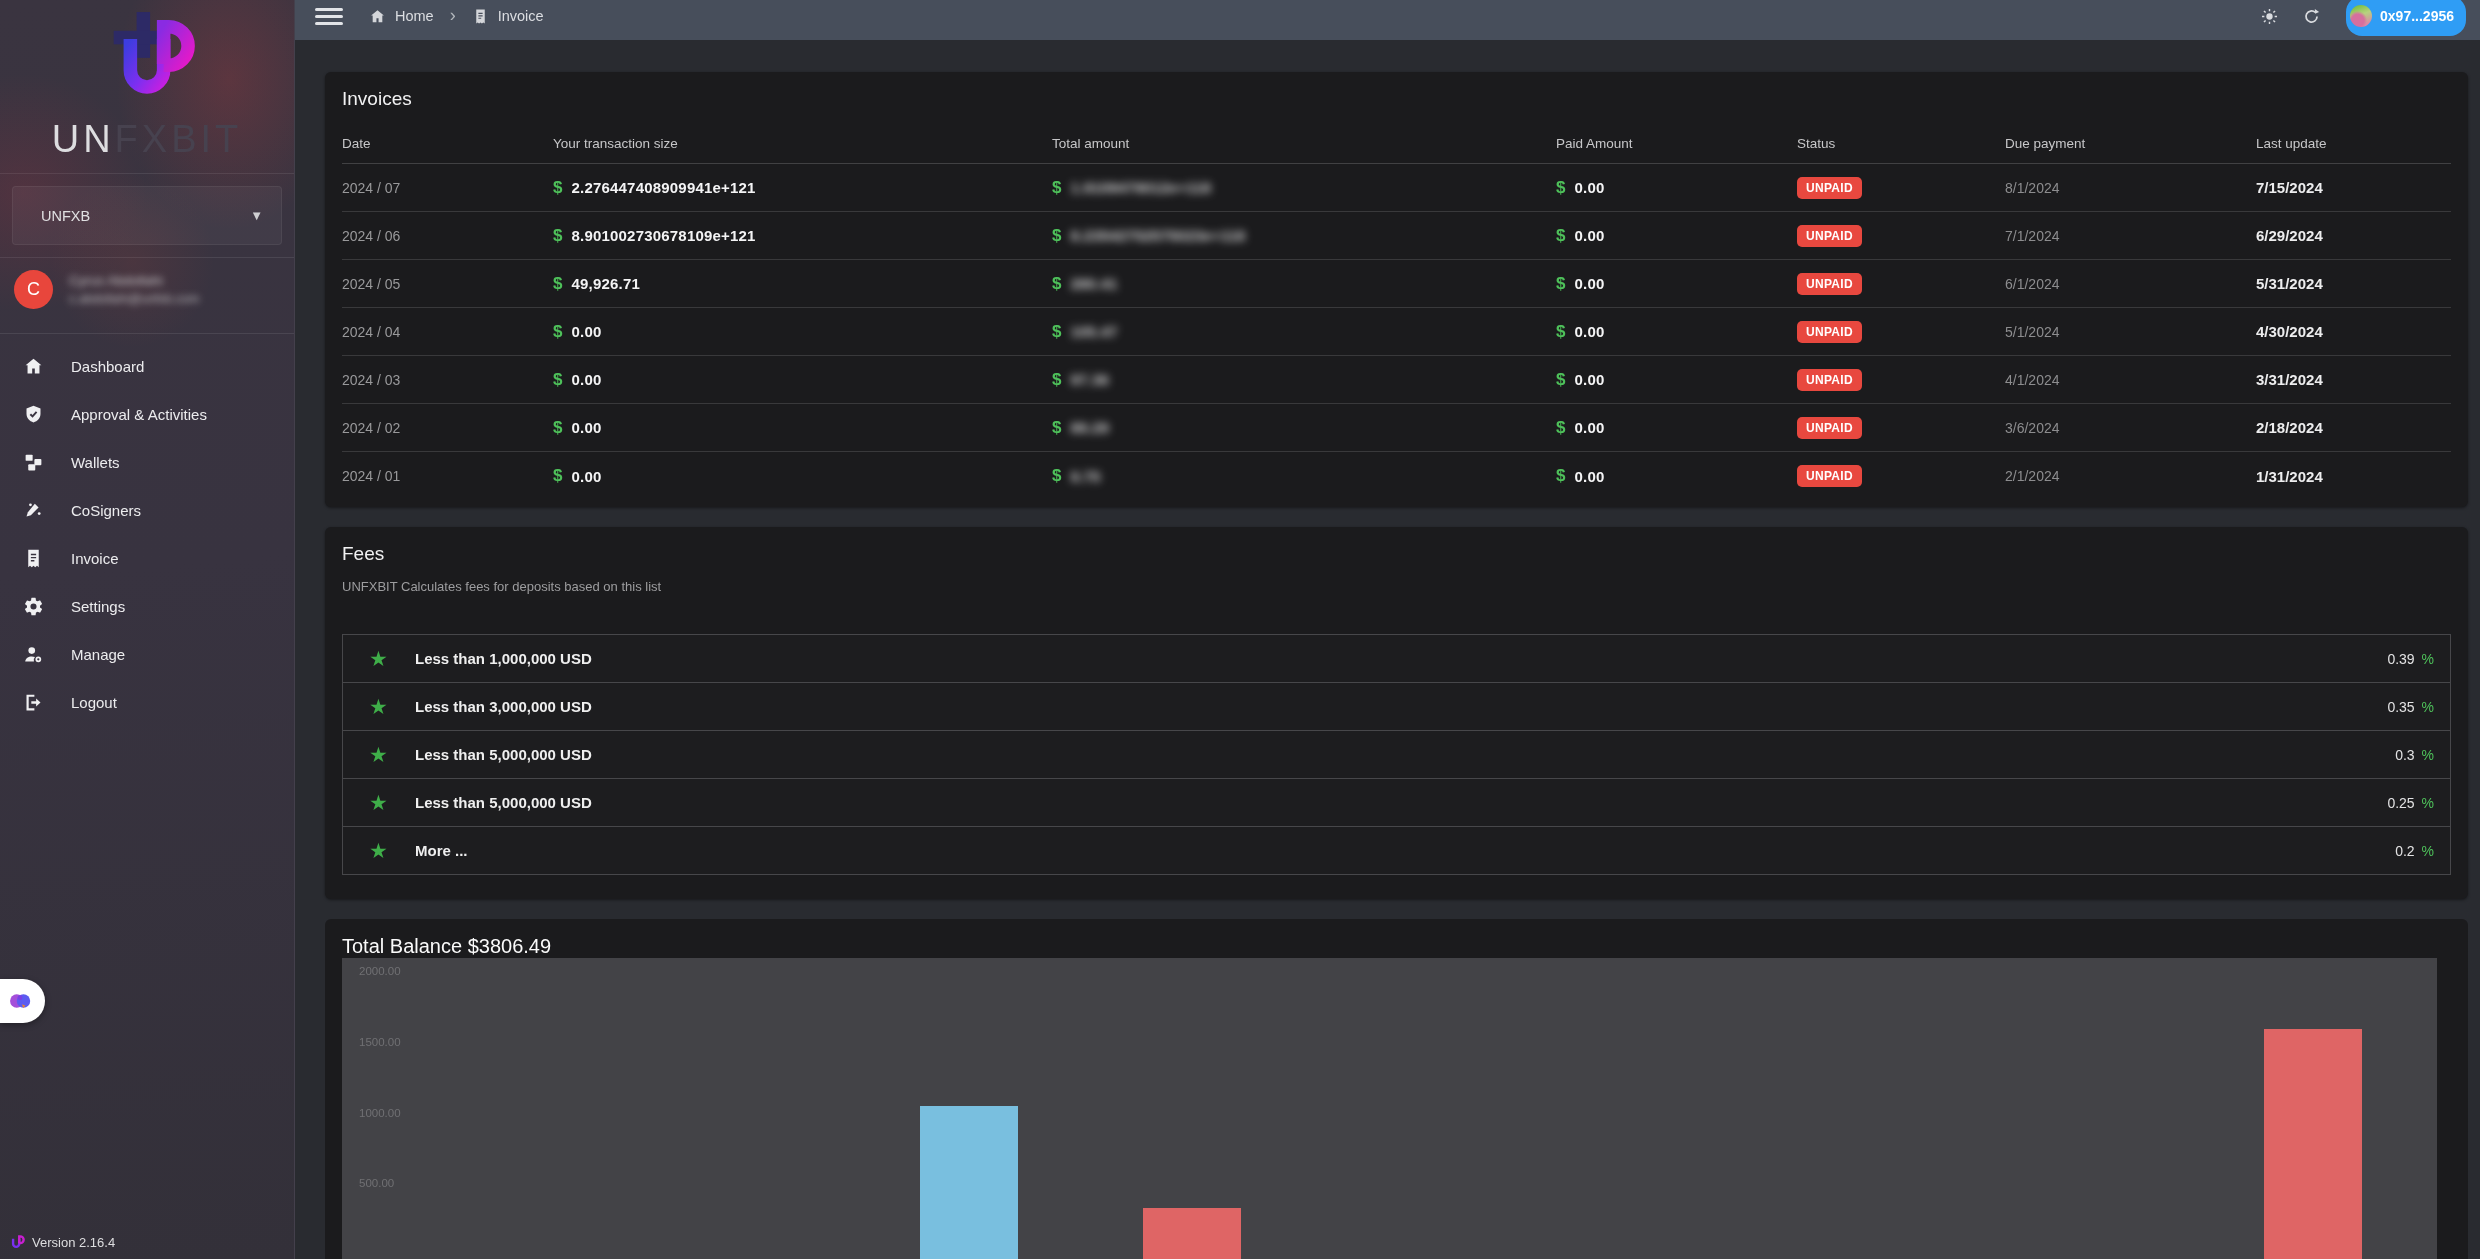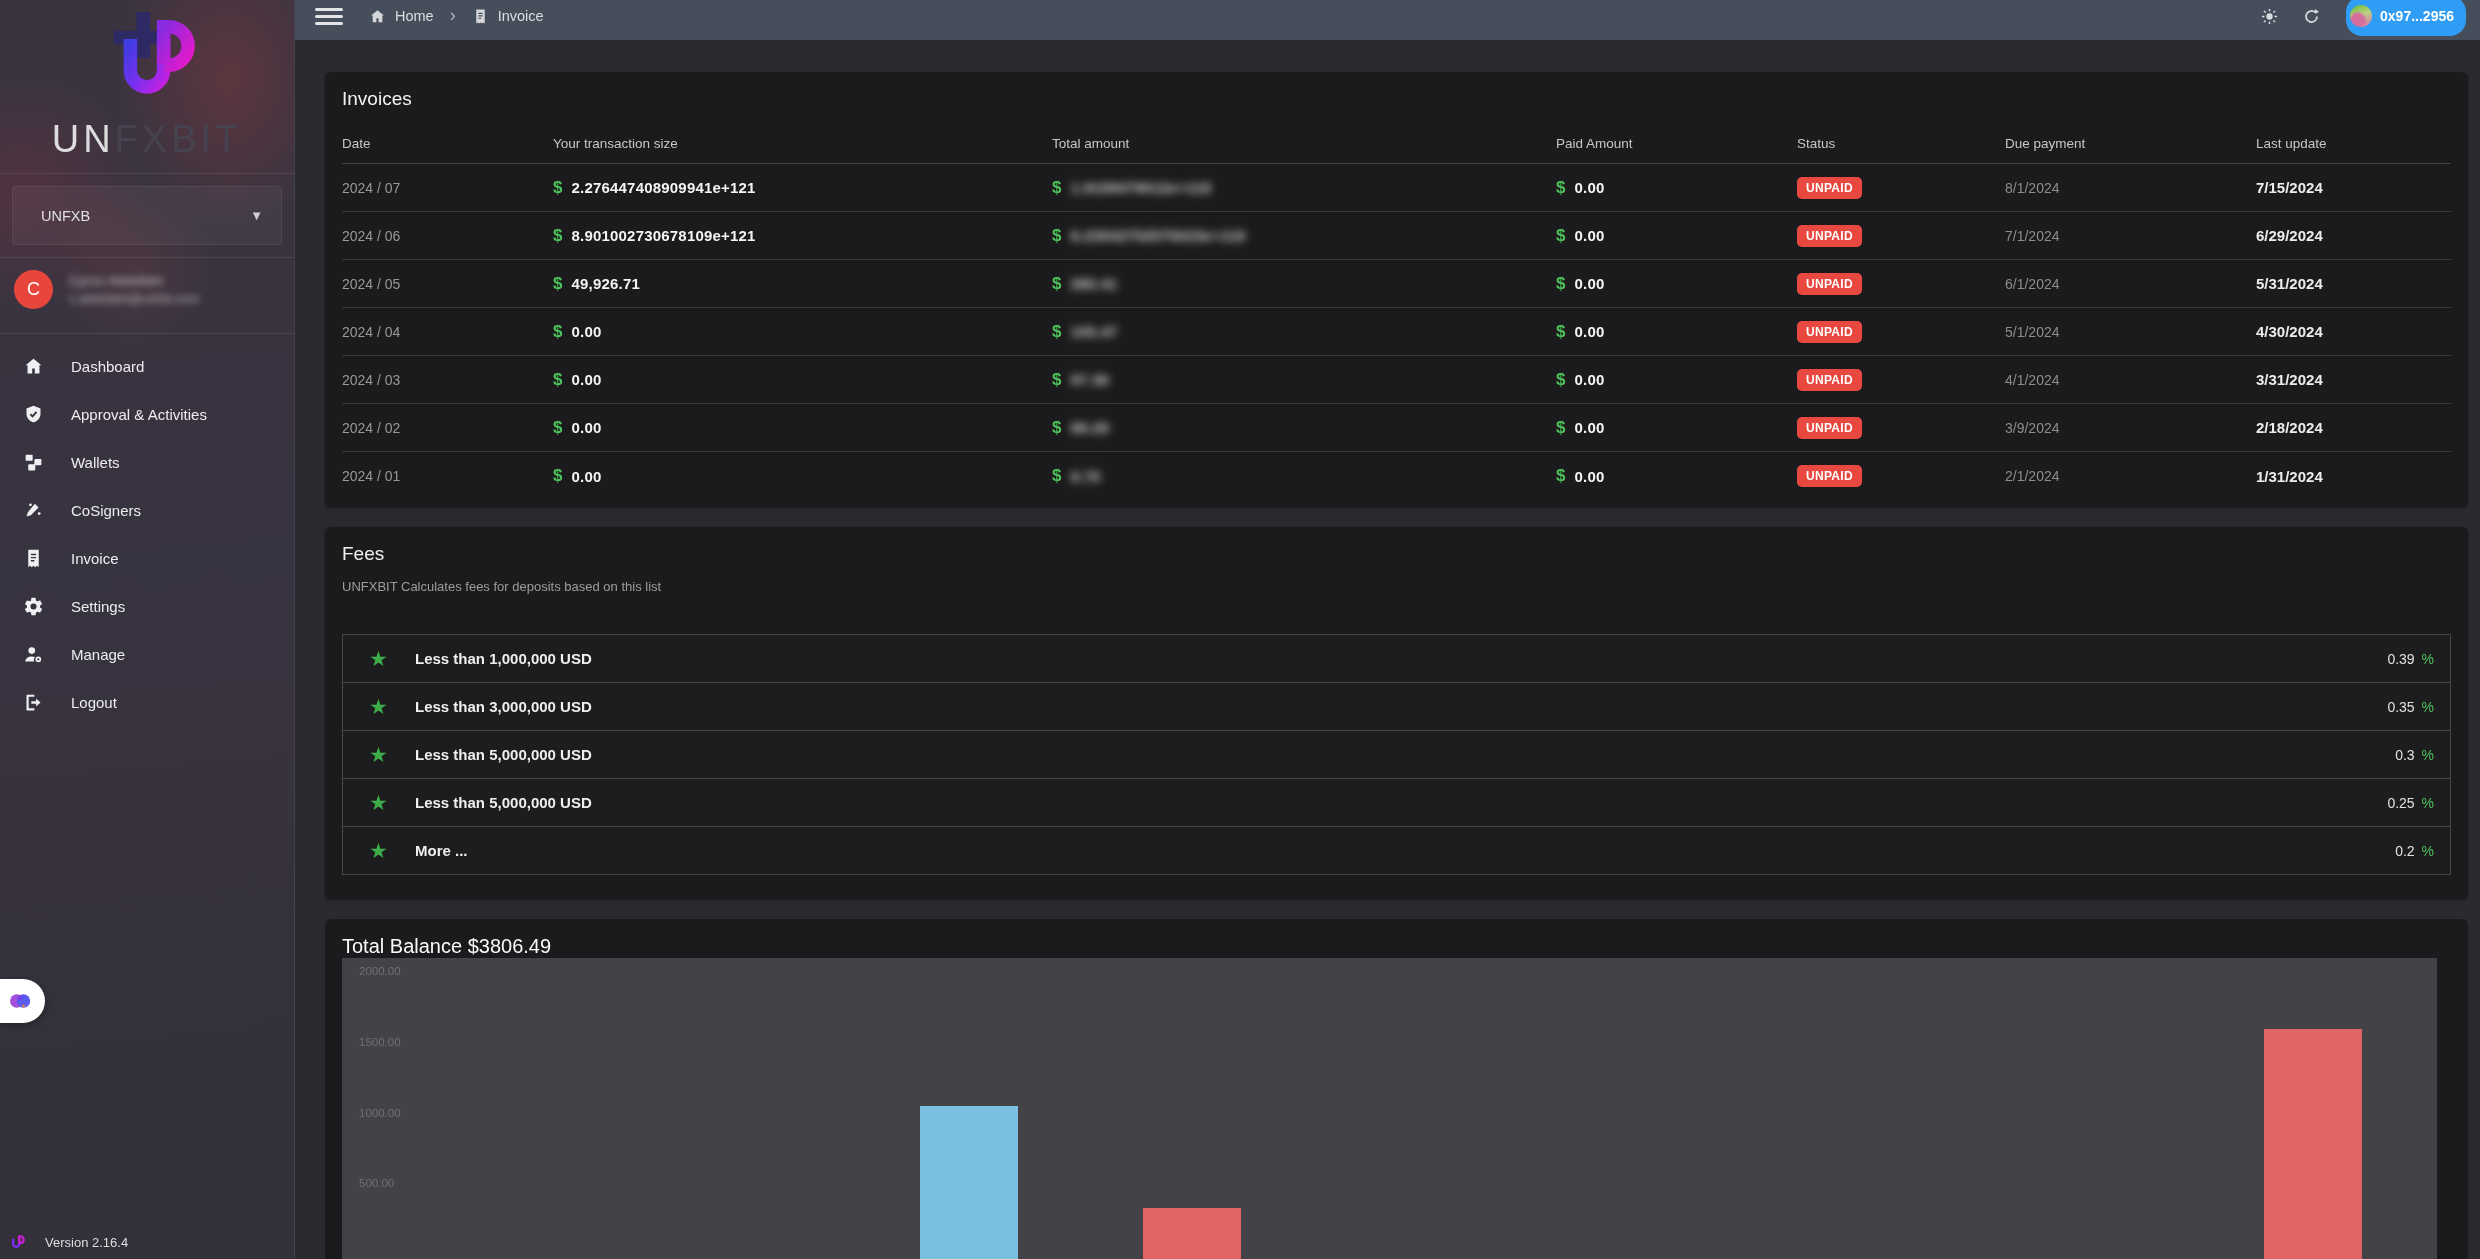--- a/index.html
+++ b/index.html
@@ -56,21 +56,21 @@
   .nav-ic { width:22px; height:22px; flex:0 0 22px; display:flex; align-items:center; justify-content:center; color:#f0f0f2; }
   .nav-ic svg { width:21px; height:21px; }
   .assistant-pill {
     position:absolute; left:0; top:979px; width:45px; height:44px;
     background:#fff; border-radius:0 22px 22px 0;
     display:flex; align-items:center; padding-left:7px; cursor:pointer;
     box-shadow:0 2px 6px rgba(0,0,0,.35);
   }
   .assistant-pill svg { width:26px; height:26px; }
   .version-row {
-    position:absolute; left:8px; bottom:8px; display:flex; align-items:center; gap:20px;
+    position:absolute; left:8px; bottom:8px; display:flex; align-items:center; gap:7px;
     font-size:13px; color:#dedee0;
   }
   .version-row svg { width:17px; height:17px; }
 
   
   .main { flex:1; display:flex; flex-direction:column; min-width:0; }
   .topbar {
     height:40px; background:#474e5b; display:flex; align-items:center;
     padding:0 14px 8px 20px; gap:8px; flex:0 0 40px;
   }
@@ -436,21 +436,21 @@
               </div>
               <div class="c-money">
                 <span class="dollar">$</span>
                 <span class="c-val blurred">89.29</span>
               </div>
               <div class="c-money">
                 <span class="dollar">$</span>
                 <span class="c-val">0.00</span>
               </div>
               <div class=""><span class="badge-unpaid">UNPAID</span></div>
-              <div class="c-due">3/9/2024</div>
+              <div class="c-due">3/6/2024</div>
               <div class="c-upd">2/18/2024</div>
             </div>
             <div class="inv-grid inv-row">
               <div class="c-date">2024 / 01</div>
               <div class="c-money">
                 <span class="dollar">$</span>
                 <span class="c-val">0.00</span>
               </div>
               <div class="c-money">
                 <span class="dollar">$</span>

